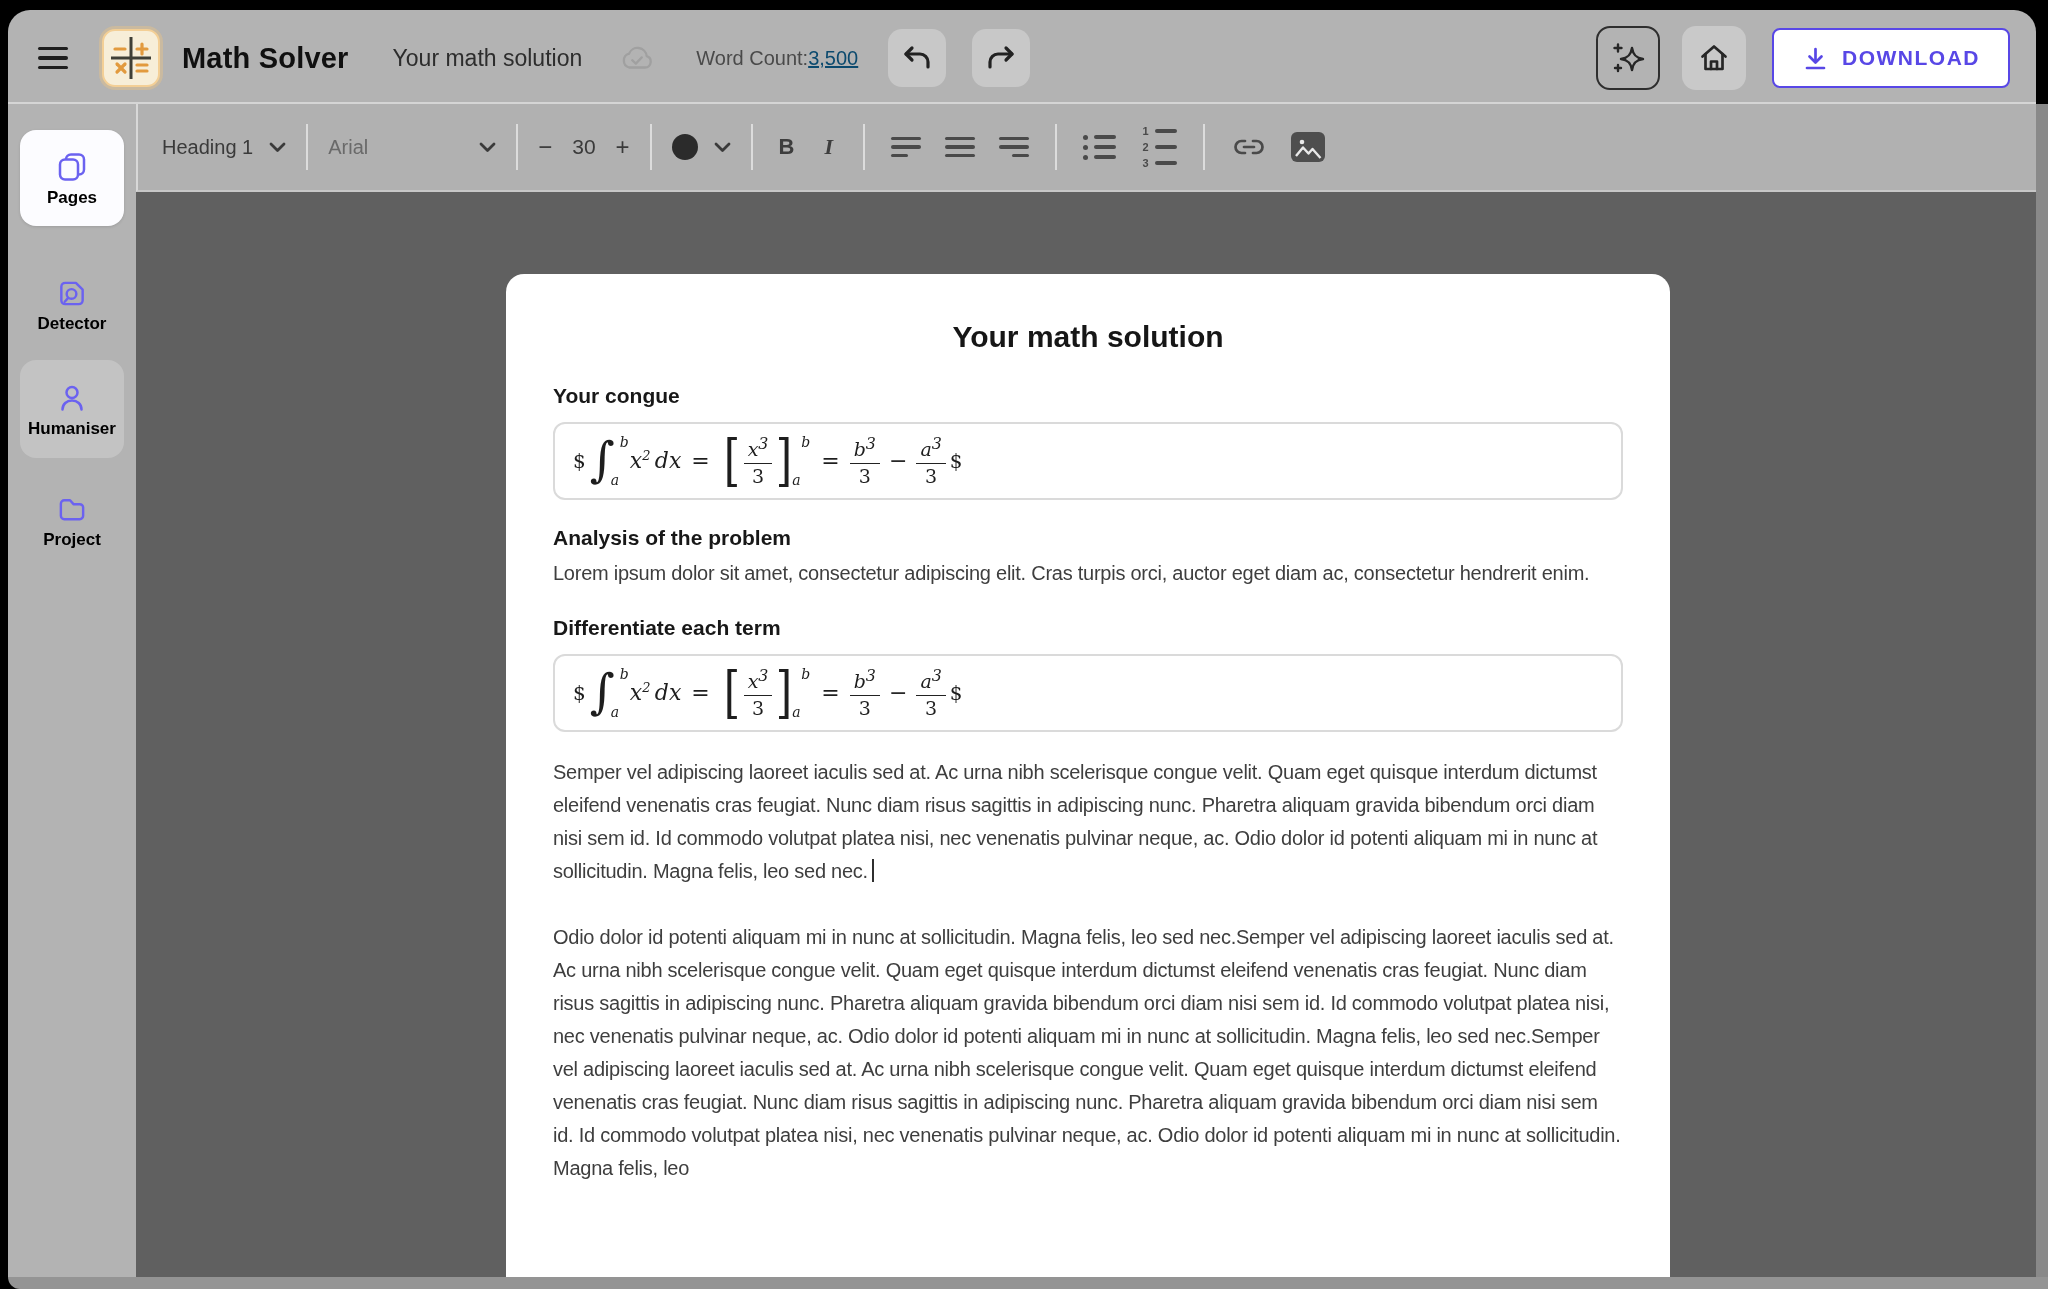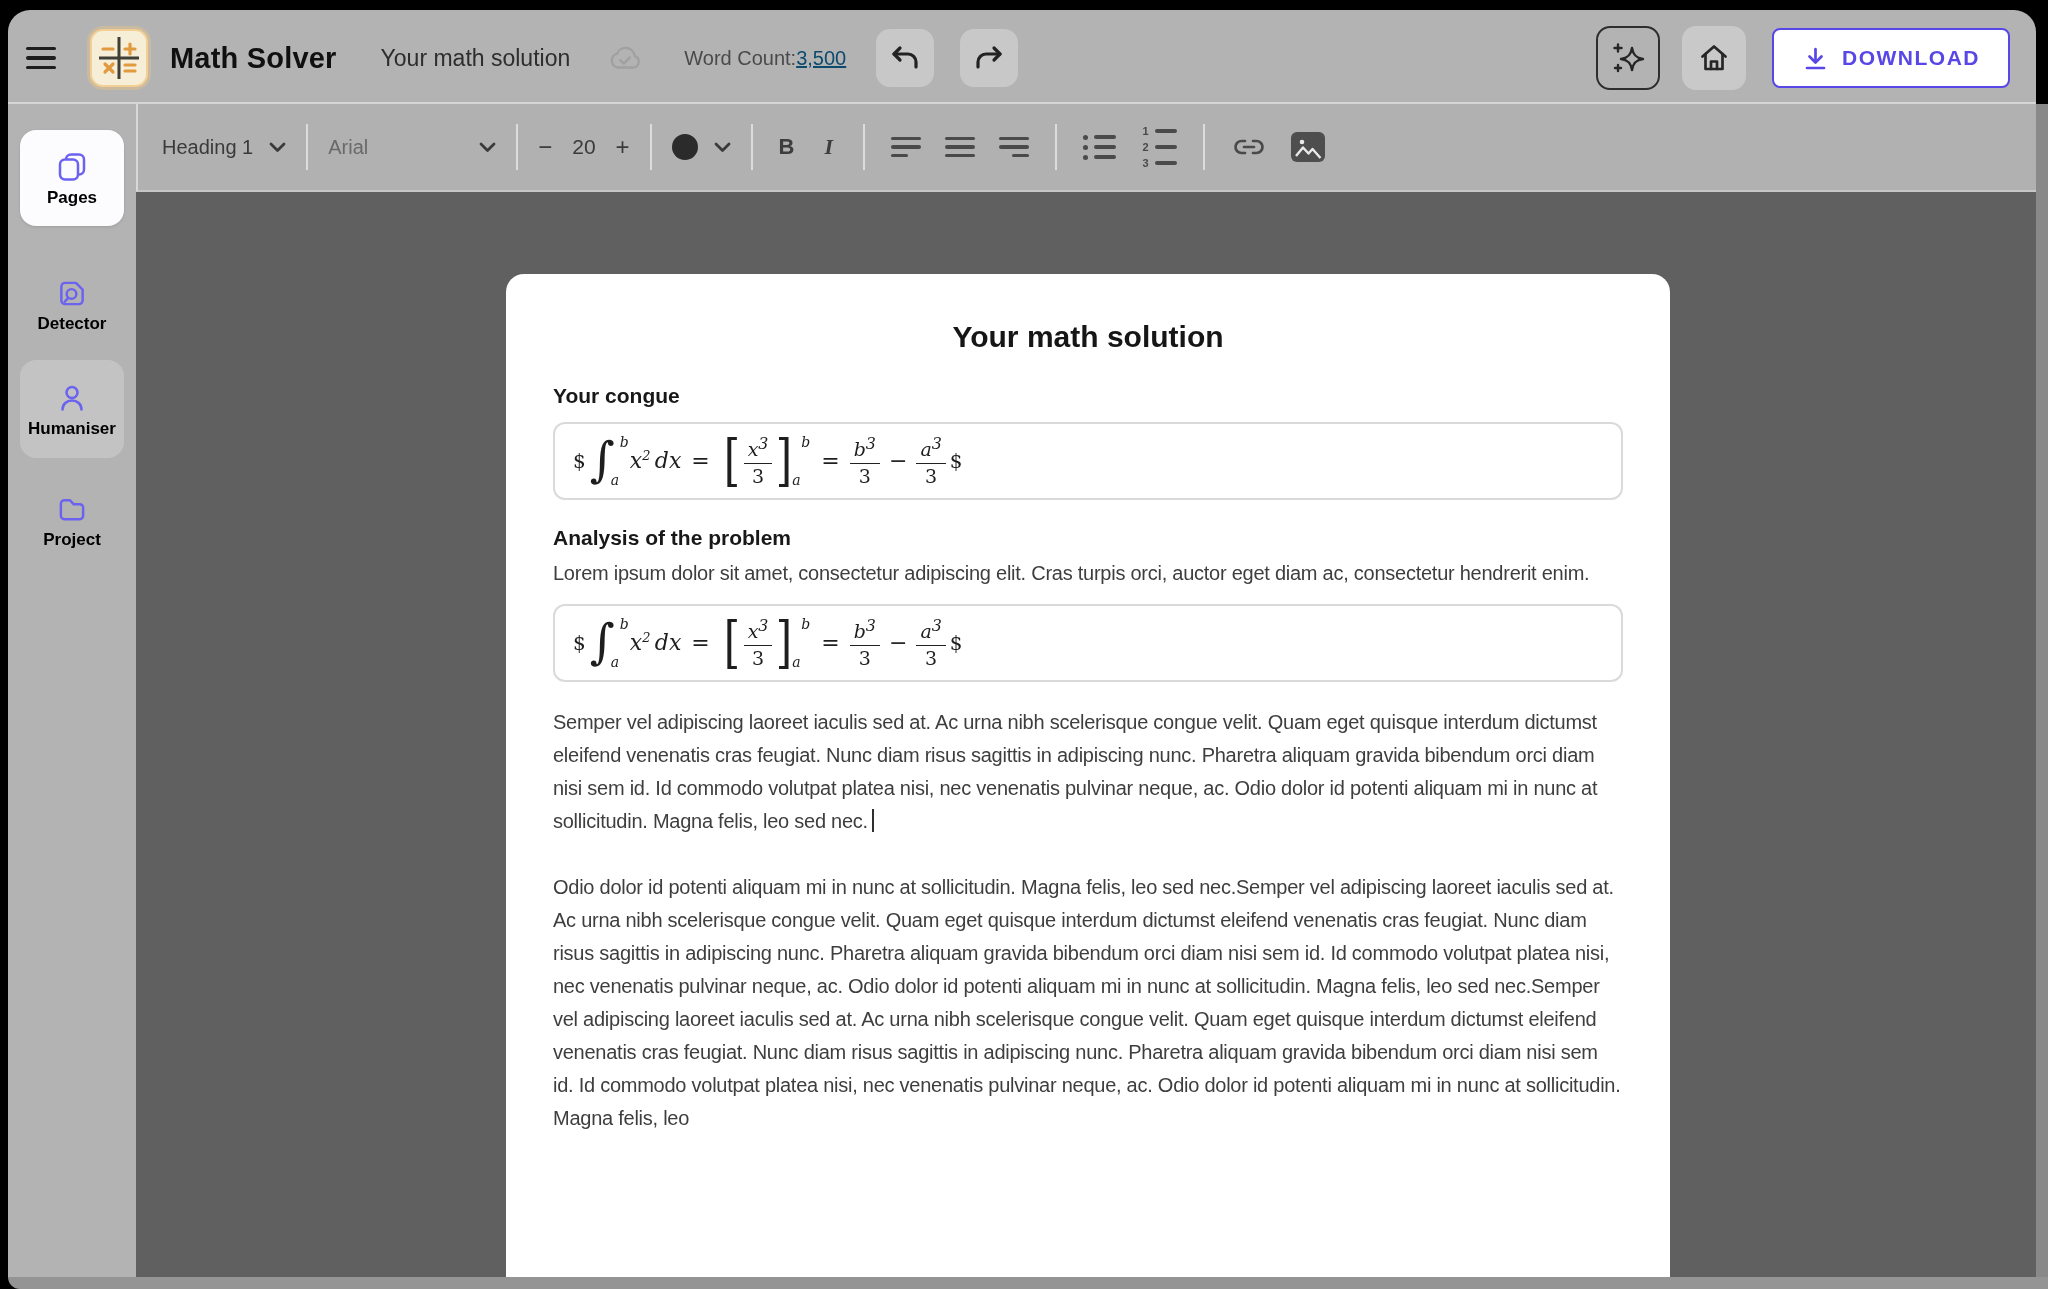--- a/index.html
+++ b/index.html
@@ -11,21 +11,21 @@
     --c-swatch:#2b2b2b;
   }
   .window{ position:absolute; left:8px; top:10px; width:2028px; height:1267px;
            background:#b3b3b3; border-radius:22px 22px 0 0; overflow:hidden; }
   .bottom-strip{ position:absolute; left:8px; top:1277px; width:2040px; height:12px;
            background:#949494; border-bottom-left-radius:20px; }
   .right-strip{ position:absolute; left:2036px; top:104px; width:12px; height:1185px;
            background:#898989; }
 
   
-  .header{ height:96px; display:flex; align-items:center; padding:0 26px 0 18px; }
+  .header{ height:96px; display:flex; align-items:center; padding:0 26px 0 30px; }
   .hamburger{ width:30px; display:flex; flex-direction:column; gap:6px; cursor:pointer; }
   .hamburger div{ height:3.5px; background:#1e1e1e; border-radius:2px; }
   .logo{ width:58px; height:58px; margin-left:34px; background:var(--c-logo_bg);
          border:2px solid var(--c-logo_border); border-radius:13px;
          box-shadow:0 0 0 3px rgba(238,197,130,.38);
          display:flex; align-items:center; justify-content:center; }
   .app-title{ margin-left:22px; font-size:29px; font-weight:700; color:#101010; letter-spacing:.2px;}
   .doc-title{ margin-left:44px; font-size:23px; font-weight:500; color:#2d2d2d; }
   .cloud{ margin-left:36px; opacity:.85; display:flex; }
   .wordcount{ margin-left:40px; font-size:20px; color:#4a4a4a; font-weight:500; white-space:nowrap;}
@@ -253,21 +253,21 @@
         <div class="tb-drop arial">
           <span>Arial</span>
           <svg width="17" height="11" viewBox="0 0 17 11" fill="none" stroke="#3a3a3a" stroke-width="2.8" stroke-linecap="round" stroke-linejoin="round">
               <path d="M2 2 L8.5 8.5 L15 2"></path>
             </svg>
         </div>
         <div class="tb-sep"></div>
 
         <div class="fs-group">
           <span class="sym">−</span>
-          <span>20</span>
+          <span>30</span>
           <span class="sym">+</span>
         </div>
         <div class="tb-sep"></div>
 
         <div class="tb-drop">
           <span class="swatch"></span>
           <svg width="17" height="11" viewBox="0 0 17 11" fill="none" stroke="#3a3a3a" stroke-width="2.8" stroke-linecap="round" stroke-linejoin="round">
               <path d="M2 2 L8.5 8.5 L15 2"></path>
             </svg>
         </div>
@@ -392,20 +392,21 @@
                   <span class="num"><span>a</span><sup>3</sup></span>
                   <span class="den">3</span>
                 </span>
               <span class="m-d">$</span>
             </div>
           </div>
 
           <div class="doc-h h-analysis">Analysis of the problem</div>
           <div class="doc-p">Lorem ipsum dolor sit amet, consectetur adipiscing elit. Cras turpis orci, auctor eget diam ac, consectetur hendrerit enim.</div>
 
+          <div class="doc-h h-diff">Differentiate each term</div>
 
           <div class="fbox">
             <div class="formula">
               <span class="m-d">$</span>
               <span class="m-int">∫</span>
               <span class="m-lims">
                   <span class="t">b</span>
                   <span class="b">a</span>
                 </span>
               <span class="m-term"><span>x</span><sup>2</sup> <span>dx</span></span>

